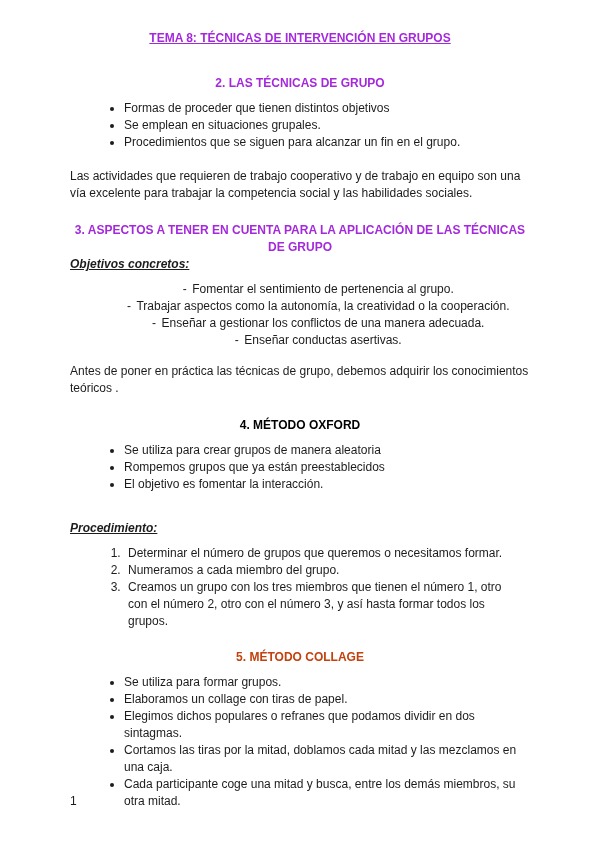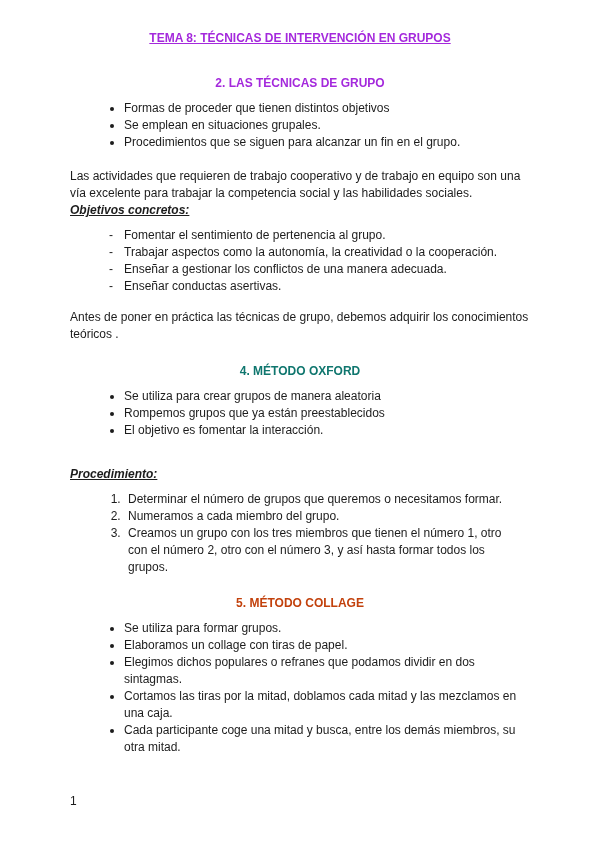--- a/index.html
+++ b/index.html
@@ -28,21 +28,21 @@
   .sub {
     font-weight:bold;
     font-style:italic;
     text-decoration:underline;
   }
   .b { font-weight:bold; }
 
   p { margin:0; }
   ul, ol { margin:8px; padding-left:46px; }
   ul.disc { list-style:disc; }
-  ul.dash { list-style:none; padding-left:46px; }
+  ul.dash { list-style:none; padding-left:46px;text-align:center; }
   ul.dash li::before {
     content:"-";
     display:inline-block;
     width:15px;
     margin-left:-15px;
   }
   ol.steps { list-style:decimal; }
   ol.steps li { padding-left:4px; }
 
   .mt-28 { margin-top:28px; }
@@ -67,30 +67,31 @@
   <div class="title" style="color: rgb(164, 41, 220);">TEMA 8: TÉCNICAS DE INTERVENCIÓN EN GRUPOS</div>
 
   <div class="h mt-28" style="color: rgb(164, 41, 220);">2. LAS TÉCNICAS DE GRUPO</div>
   <ul class="disc">
     <li>Formas de proceder que tienen distintos objetivos</li>
     <li>Se emplean en situaciones grupales.</li>
     <li>Procedimientos que se siguen para alcanzar un fin en el grupo.</li>
   </ul>
   <p class="mt-17">Las actividades que requieren de trabajo cooperativo y de trabajo en equipo son una vía excelente para trabajar la competencia social y las habilidades sociales.</p>
 
+  <div class="h mt-20" style="color: rgb(164, 41, 220);">3. ASPECTOS A TENER EN CUENTA PARA LA APLICACIÓN DE LAS TÉCNICAS DE GRUPO</div>
   <div class="sub">Objetivos concretos:</div>
   <ul class="dash">
     <li>Fomentar el sentimiento de pertenencia al grupo.</li>
     <li>Trabajar aspectos como la autonomía, la creatividad o la cooperación.</li>
     <li>Enseñar a gestionar los conflictos de una manera adecuada.</li>
     <li>Enseñar conductas asertivas.</li>
   </ul>
   <p class="mt-14">Antes de poner en práctica las técnicas de grupo, debemos adquirir los conocimientos teóricos .</p>
 
-  <div class="h mt-20" style="color: #0f766e;">4. MÉTODO OXFORD</div>
+  <div class="h mt-20" style="color: #000000;">4. MÉTODO OXFORD</div>
   <ul class="disc">
     <li>Se utiliza para crear grupos de manera aleatoria</li>
     <li>Rompemos grupos que ya están preestablecidos</li>
     <li>El objetivo es fomentar la interacción.</li>
   </ul>
   <div class="sub mt-27">Procedimiento:</div>
   <ol class="steps">
     <li>Determinar el número de grupos que queremos o necesitamos formar.</li>
     <li>Numeramos a cada miembro del grupo.</li>
     <li>Creamos un grupo con los tres miembros que tienen el número 1, otro con el número 2, otro con el número 3, y así hasta formar todos los grupos.</li>

